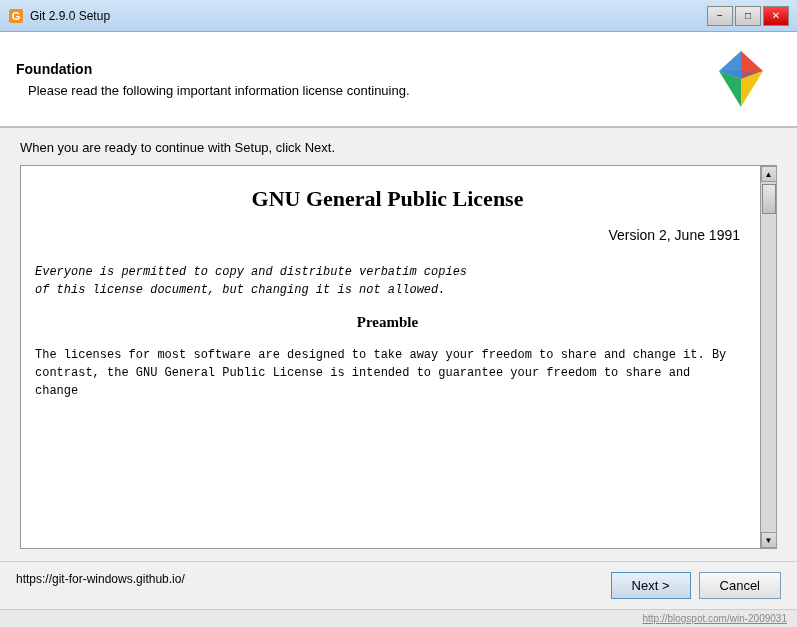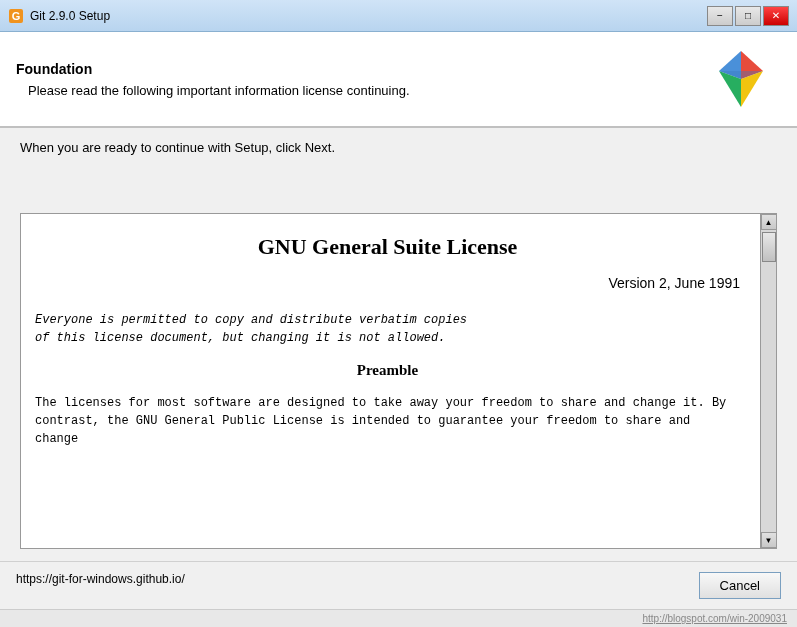--- a/index.html
+++ b/index.html
@@ -100,21 +100,20 @@
       justify-content: center;
     }
 
     
     .content-area {
       flex: 1;
       padding: 12px 20px;
       display: flex;
       flex-direction: column;
       overflow: hidden;
-      gap: 48px;
     }
     .content-instruction {
       margin-bottom: 10px;
       font-size: 13px;
       color: #000;
     }
 
     
     .license-container {
       flex: 1;
@@ -295,21 +294,21 @@
         <polygon points="10,24 32,32 54,24" fill="#3a7bbf" opacity="0.4"></polygon>
       </svg>
     </div>
   </div>
 
   <div class="content-area">
     <div class="content-instruction">When you are ready to continue with Setup, click Next.</div>
 
     <div class="license-container">
       <div class="license-text">
-        <div class="license-title">GNU General Suite License</div>
+        <div class="license-title">GNU General Public License</div>
         <div class="license-version">Version 2, June 1991</div>
         <div class="license-para" style="white-space:pre-line;font-style:italic;">Everyone is permitted to copy and distribute verbatim copies
 of this license document, but changing it is not allowed.</div>
         <div class="license-preamble-title">Preamble</div>
         <div class="license-para">The licenses for most software are designed to take away your freedom to share and change it. By contrast, the GNU General Public License is intended to guarantee your freedom to share and change</div>
       </div>
 
       <div class="license-scrollbar">
         <div class="scrollbar-arrow">▲</div>
         <div class="scrollbar-track">
@@ -319,20 +318,21 @@
       </div>
     </div>
   </div>
 
   <div class="bottom-bar">
     <div class="url-line">
       <span class="status-url">https://git-for-windows.github.io/</span>
       <div class="url-separator"></div>
     </div>
     <div class="bottom-buttons">
+      <button class="btn btn-next">Next &gt;</button>
       <button class="btn">Cancel</button>
     </div>
   </div>
 
   <div class="watermark-bar">
     <span class="watermark-text">http://blogspot.com/win-2009031</span>
   </div>
 
 </div>
 

